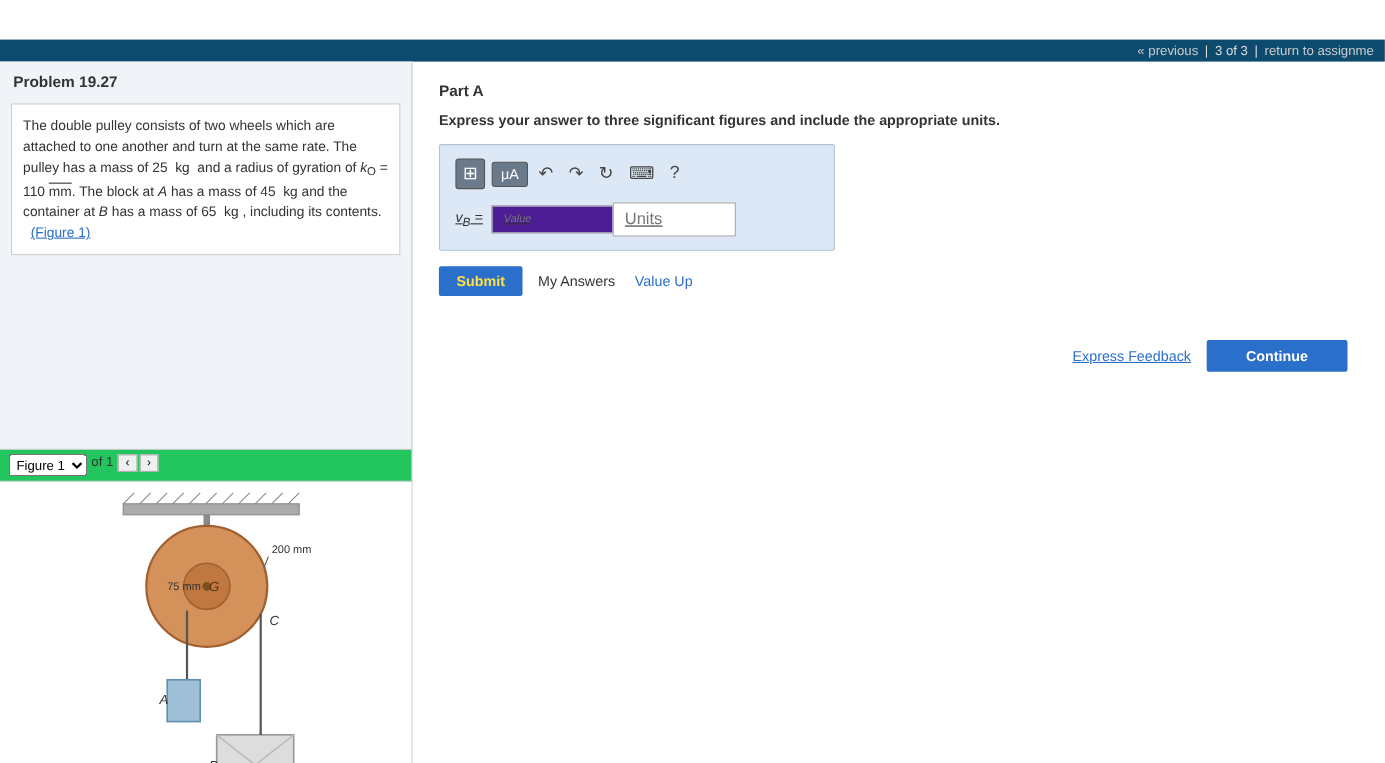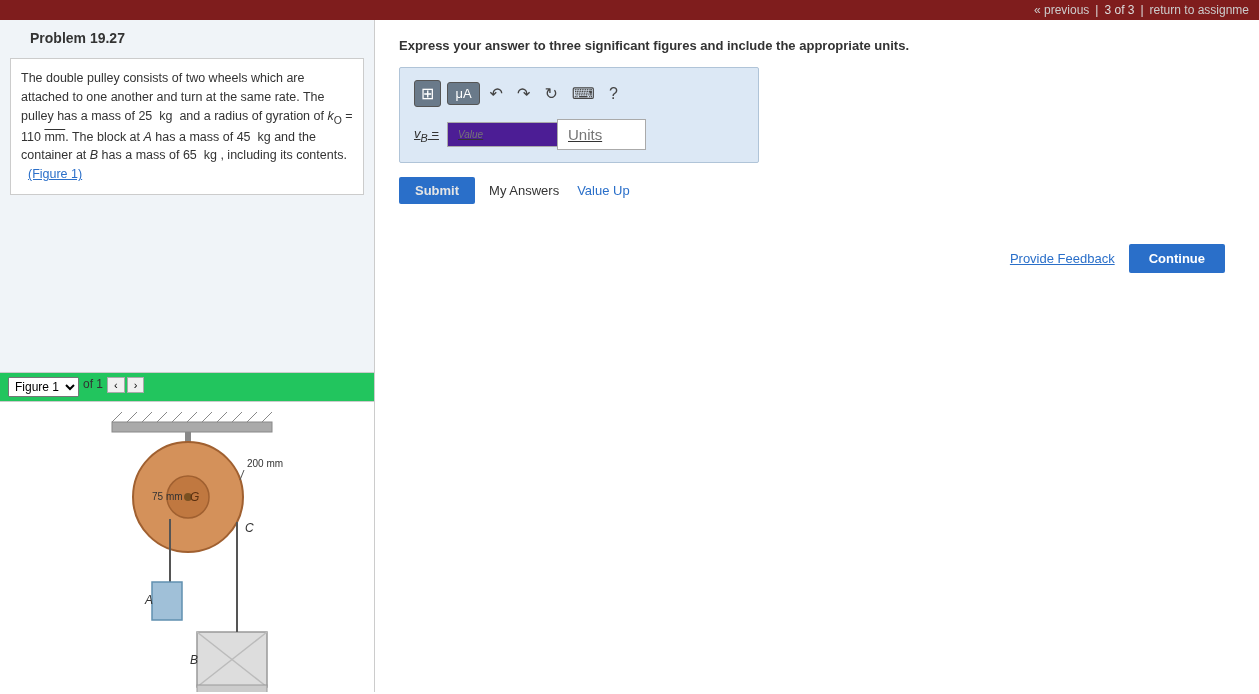--- a/index.html
+++ b/index.html
@@ -5,29 +5,30 @@
     * { box-sizing: border-box; margin: 0; padding: 0; }
     body {
       font-family: Arial, sans-serif;
       font-size: 13px;
       background: #fff;
       color: #333;
     }
 
     
     #top-nav {
-      background: #7f1d1d;
+      background: #0c4a6e;
       color: #ddd;
       text-align: right;
       padding: 3px 10px;
       font-size: 12px;
       display: flex;
       justify-content: flex-end;
       align-items: center;
       gap: 6px;
+      margin-top: 36px;
     }
     #top-nav a {
       color: #ccc;
       text-decoration: none;
     }
 
     
     #main-layout {
       display: flex;
       height: calc(694px - 22px);
@@ -41,21 +42,20 @@
       border-right: 1px solid #ccc;
       display: flex;
       flex-direction: column;
       height: 100%;
     }
 
     #problem-title {
       font-size: 14px;
       font-weight: bold;
       padding: 10px 12px 6px;
-      margin-left: 18px;
     }
 
     #problem-text-box {
       margin: 6px 10px 10px;
       background: #fff;
       border: 1px solid #ccc;
       padding: 10px;
       font-size: 12.5px;
       line-height: 1.5;
     }
@@ -205,21 +205,21 @@
 
     #submit-row {
       display: flex;
       align-items: center;
       gap: 14px;
       margin-top: 14px;
     }
 
     #submit-btn {
       background: #2a6fc9;
-      color: #e5e5e5;
+      color: #fde047;
       border: none;
       padding: 6px 16px;
       font-size: 13px;
       font-weight: bold;
       cursor: pointer;
       border-radius: 2px;
     }
 
     #give-up-link {
       color: #2a6fc9;
@@ -242,21 +242,21 @@
       color: #2a6fc9;
       font-size: 13px;
       text-decoration: underline;
       cursor: pointer;
     }
 
     #continue-btn {
       background: #2a6fc9;
       color: #fff;
       border: none;
-      padding: 7px 20px;
+      padding: 7px 36px;
       font-size: 13px;
       font-weight: bold;
       cursor: pointer;
       border-radius: 2px;
     }
 
     
     #figure-svg {
       width: 100%;
       height: 100%;
@@ -352,20 +352,21 @@
 
           <line x1="225" y1="228" x2="225" y2="230" stroke="#555" stroke-width="2"></line>
 
           <text x="178" y="262" font-size="12" font-style="italic" fill="#333">B</text>
         </svg>
       </div>
     </div>
   </div>
 
   <div id="right-panel">
+    <div id="part-label">Part A</div>
 
 
     <div id="instruction-text">Express your answer to three significant figures and include the appropriate units.</div>
 
     <div id="answer-box">
 
       <div id="toolbar">
 
         <button class="toolbar-btn grid-icon">
           <span style="font-size:16px;">⊞</span>
@@ -394,29 +395,29 @@
         <button class="toolbar-icon-btn">
           <span>?</span>
         </button>
       </div>
 
       <div id="answer-row">
         <span id="vb-label">
           <i>v</i><sub>B</sub> =
         </span>
         <input type="text" id="value-input" placeholder="Value" style="background: #4c1d95; border-top: 1px solid rgb(170, 170, 170); border-bottom: 1px solid rgb(170, 170, 170); border-left: 1px solid rgb(170, 170, 170); border-image: initial; border-right: none; padding: 6px 10px; font-size: 10px; font-style: italic; color: rgb(170, 170, 170); width: 110px; outline: none;">
-        <input type="text" id="units-input" placeholder="Units" style="background: rgb(255, 255, 255); border: 1px solid rgb(170, 170, 170); padding: 6px 10px; font-size: 15px; color: rgb(170, 170, 170); width: 89px; outline: none;">
+        <input type="text" id="units-input" placeholder="Units" style="background: rgb(255, 255, 255); border: 1px solid rgb(170, 170, 170); padding: 6px 10px; font-size: 15px; color: rgb(170, 170, 170); width: 112px; outline: none;">
       </div>
     </div>
 
     <div id="submit-row">
       <button id="submit-btn">Submit</button>
       <span>My Answers</span>
       <a href="#" id="give-up-link">Value Up</a>
     </div>
 
     <div id="bottom-right">
-      <a href="#" id="provide-feedback-link">Provide Feedback</a>
+      <a href="#" id="provide-feedback-link">Express Feedback</a>
       <button id="continue-btn">Continue</button>
     </div>
 
   </div>
 </div>
 
 </body></html>

